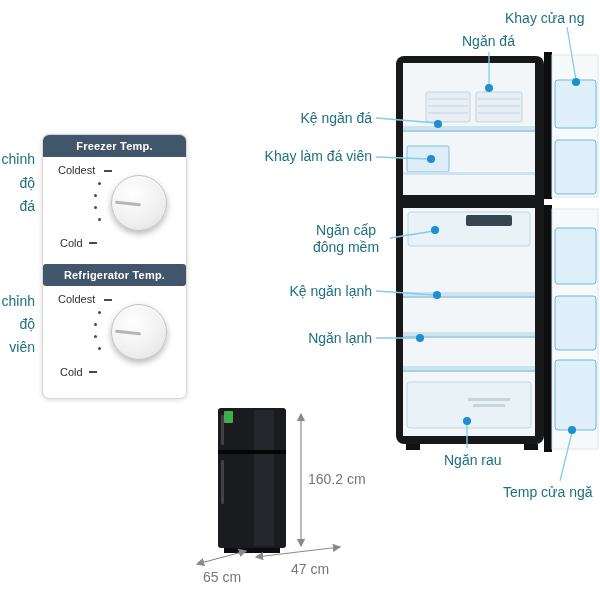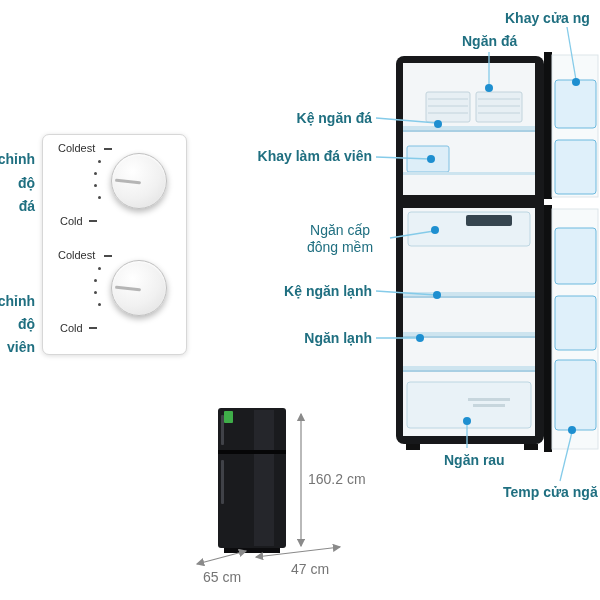--- a/index.html
+++ b/index.html
@@ -4,21 +4,21 @@
 <style>
   * { margin:0; padding:0; box-sizing:border-box; }
   html, body { width:600px; height:600px; }
   body {
     position:relative; overflow:hidden; background:#ffffff;
     font-family:"Liberation Sans", sans-serif;
   }
   svg.art { position:absolute; left:0; top:0; z-index:1; }
 
   .callout { position:absolute; z-index:3; color:#1f6f80; font-size:14px; line-height:1.2; }
-  .nowrap { white-space:nowrap;font-weight:bold; }
+  .nowrap { white-space:nowrap; }
   .tr { text-align:center; }
 
   .dim-label { position:absolute; z-index:3; color:#757575; font-size:14px; white-space:nowrap;text-align:right; }
 
   .panel {
     position:absolute; left:42px; top:134px; width:145px; z-index:2;
     background:#ffffff; border:1px solid #d7d7d7; border-radius:7px;
     box-shadow:0 1px 5px rgba(0,0,0,.14);
   }
   .panel-header {
@@ -136,33 +136,35 @@
   </g>
 
   <g stroke="#8a8a8a" stroke-width="1.2">
     <line x1="301" y1="414" x2="301" y2="546" marker-start="url(#arr)" marker-end="url(#arr)"></line>
     <line x1="197" y1="564" x2="246" y2="551" marker-start="url(#arr)" marker-end="url(#arr)"></line>
     <line x1="256" y1="557" x2="340" y2="547" marker-start="url(#arr)" marker-end="url(#arr)"></line>
   </g>
 </svg>
 
 <div class="panel">
+  <div class="panel-header first">Freezer Temp.</div>
   <div class="dial-section">
     <span class="lvl" style="left:15px;top:7px">Coldest</span>
     <span class="tick-dash" style="left:61px;top:13px"></span>
     <span class="tick-dot" style="left:55px;top:25px"></span>
     <span class="tick-dot" style="left:51px;top:37px"></span>
     <span class="tick-dot" style="left:51px;top:49px"></span>
     <span class="tick-dot" style="left:55px;top:61px"></span>
     <span class="tick-dash" style="left:46px;top:85px"></span>
     <div class="knob">
         <div class="pointer"></div>
       </div>
     <span class="lvl" style="left:17px;top:80px">Cold</span>
   </div>
+  <div class="panel-header mid">Refrigerator Temp.</div>
   <div class="dial-section last">
     <span class="lvl" style="left:15px;top:7px">Coldest</span>
     <span class="tick-dash" style="left:61px;top:13px"></span>
     <span class="tick-dot" style="left:55px;top:25px"></span>
     <span class="tick-dot" style="left:51px;top:37px"></span>
     <span class="tick-dot" style="left:51px;top:49px"></span>
     <span class="tick-dot" style="left:55px;top:61px"></span>
     <span class="tick-dash" style="left:46px;top:85px"></span>
     <div class="knob">
         <div class="pointer"></div>
@@ -175,21 +177,21 @@
 <div class="callout nowrap tr" style="right:565px;top:175px">độ</div>
 <div class="callout nowrap tr" style="right:565px;top:198px">đá</div>
 <div class="callout nowrap tr" style="right:565px;top:293px">chỉnh</div>
 <div class="callout nowrap tr" style="right:565px;top:316px">độ</div>
 <div class="callout nowrap tr" style="right:565px;top:339px">viên</div>
 
 <div class="callout nowrap" style="left:505px;top:10px">Khay cửa ng</div>
 <div class="callout nowrap" style="left:462px;top:33px">Ngăn đá</div>
 <div class="callout nowrap" style="right:228px;top:110px">Kệ ngăn đá</div>
 <div class="callout nowrap" style="right:228px;top:148px">Khay làm đá viên</div>
-<div class="callout tr" style="right:219px;top:222px;width:82px">Ngăn cấp đông mềm</div>
+<div class="callout tr" style="right:213px;top:222px;width:82px">Ngăn cấp đông mềm</div>
 <div class="callout nowrap" style="right:228px;top:283px">Kệ ngăn lạnh</div>
 <div class="callout nowrap" style="right:228px;top:330px">Ngăn lạnh</div>
 <div class="callout nowrap" style="left:444px;top:452px">Ngăn rau</div>
 <div class="callout nowrap" style="left:503px;top:484px">Temp cửa ngă</div>
 
 <div class="dim-label" style="left:308px;top:471px">160.2 cm</div>
 <div class="dim-label" style="left:203px;top:569px">65 cm</div>
 <div class="dim-label" style="left:291px;top:561px">47 cm</div>
 
 </body></html>

